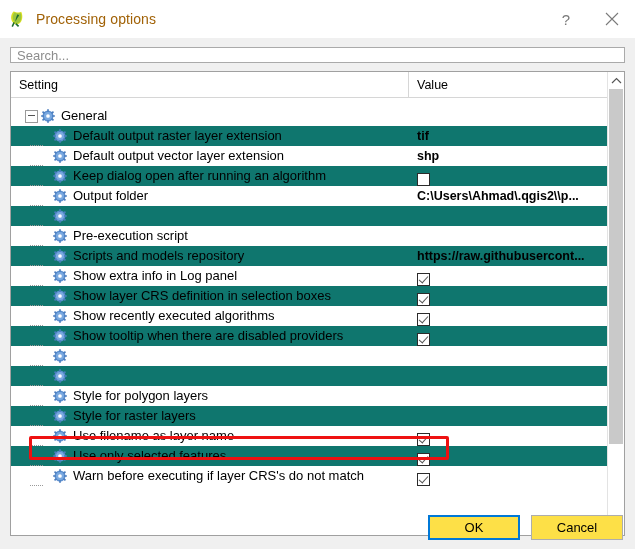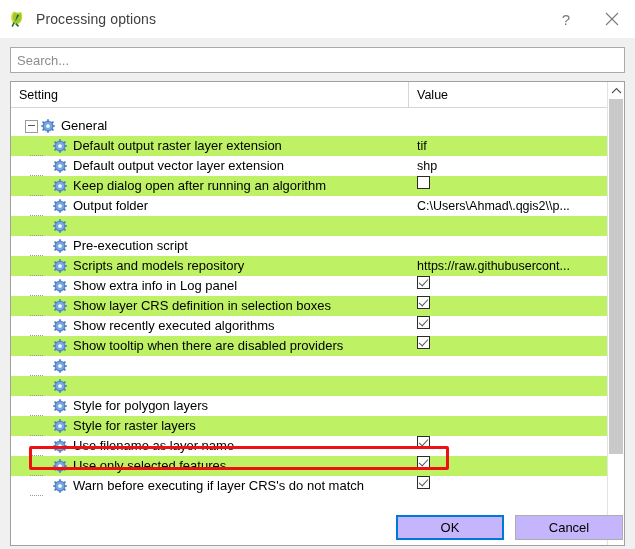--- a/index.html
+++ b/index.html
@@ -29,21 +29,21 @@
   .title-icon {
     width: 20px;
     height: 20px;
     margin-left: 8px;
     margin-right: 8px;
     flex: none;
     display: block;
   }
   .title-text {
     font-size: 14px;
-    color: #404040;
+    color: #a16207;
     letter-spacing: 0.1px;
   }
   .title-buttons {
     position: absolute;
     right: 0;
     top: 0;
     height: 38px;
     display: flex;
     align-items: center;
   }
@@ -59,21 +59,21 @@
   }
   .tb-btn.help { font-size: 15px; }
   .tb-btn.close svg { display:block; }
 
   
   .search-wrap {
     padding: 9px 10px 8px 10px;
     background: #f0f0f0;
   }
   .search-box {
-    height: 26px;
+    height: 16px;
     background: #ffffff;
     border: 1px solid #aaaaaa;
     display: flex;
     align-items: center;
     padding: 0 6px;
     box-sizing: border-box;
   }
   .search-placeholder {
     color: #8d8d8d;
     font-size: 13px;
@@ -117,41 +117,42 @@
   .rows {
     position: relative;
   }
   .row {
     display: flex;
     height: 20px;
     align-items: center;
     box-sizing: border-box;
     position: relative;
   }
-  .row.alt { background: #bef264; }
+  .row.alt { background: #0f766e; }
   .row.white { background: #ffffff; }
 
   .cell-setting {
     width: 398px;
     box-sizing: border-box;
     display: flex;
     align-items: center;
     height: 20px;
     overflow: hidden;
     white-space: nowrap;
   }
   .cell-value {
     flex: 1;
     display: flex;
-    align-items: flex-start;
+    align-items: flex-end;
     height: 20px;
     padding-left: 8px;
     box-sizing: border-box;
     white-space: nowrap;
     overflow: hidden;
+    font-weight: bold;
   }
   .label {
     font-size: 13px;
     color: #000;
     line-height: 20px;
   }
   .val-text {
     font-size: 12.5px;
     color: #000;
     line-height: 20px;
@@ -269,24 +270,24 @@
     position: absolute;
     left: 0; right: 0; bottom: 0;
     height: 44px;
     display: flex;
     align-items: center;
     justify-content: flex-end;
     padding-right: 12px;
     box-sizing: border-box;
   }
   .btn {
-    width: 108px;
+    width: 92px;
     height: 25px;
     font-size: 13px;
-    background: #c4b5fd;
+    background: #fde047;
     border: 1px solid #adadad;
     display: flex;
     align-items: center;
     justify-content: center;
     box-sizing: border-box;
     cursor: default;
     color: #000;
   }
   .btn.primary {
     border: 2px solid #0078d7;

